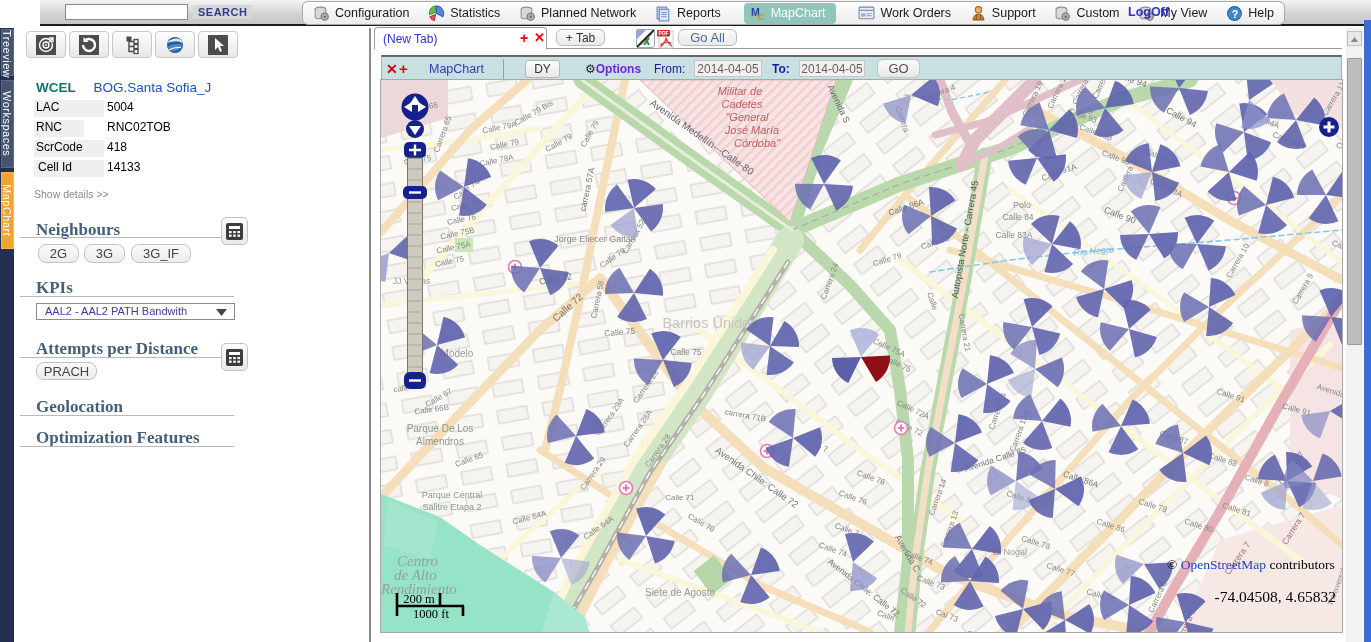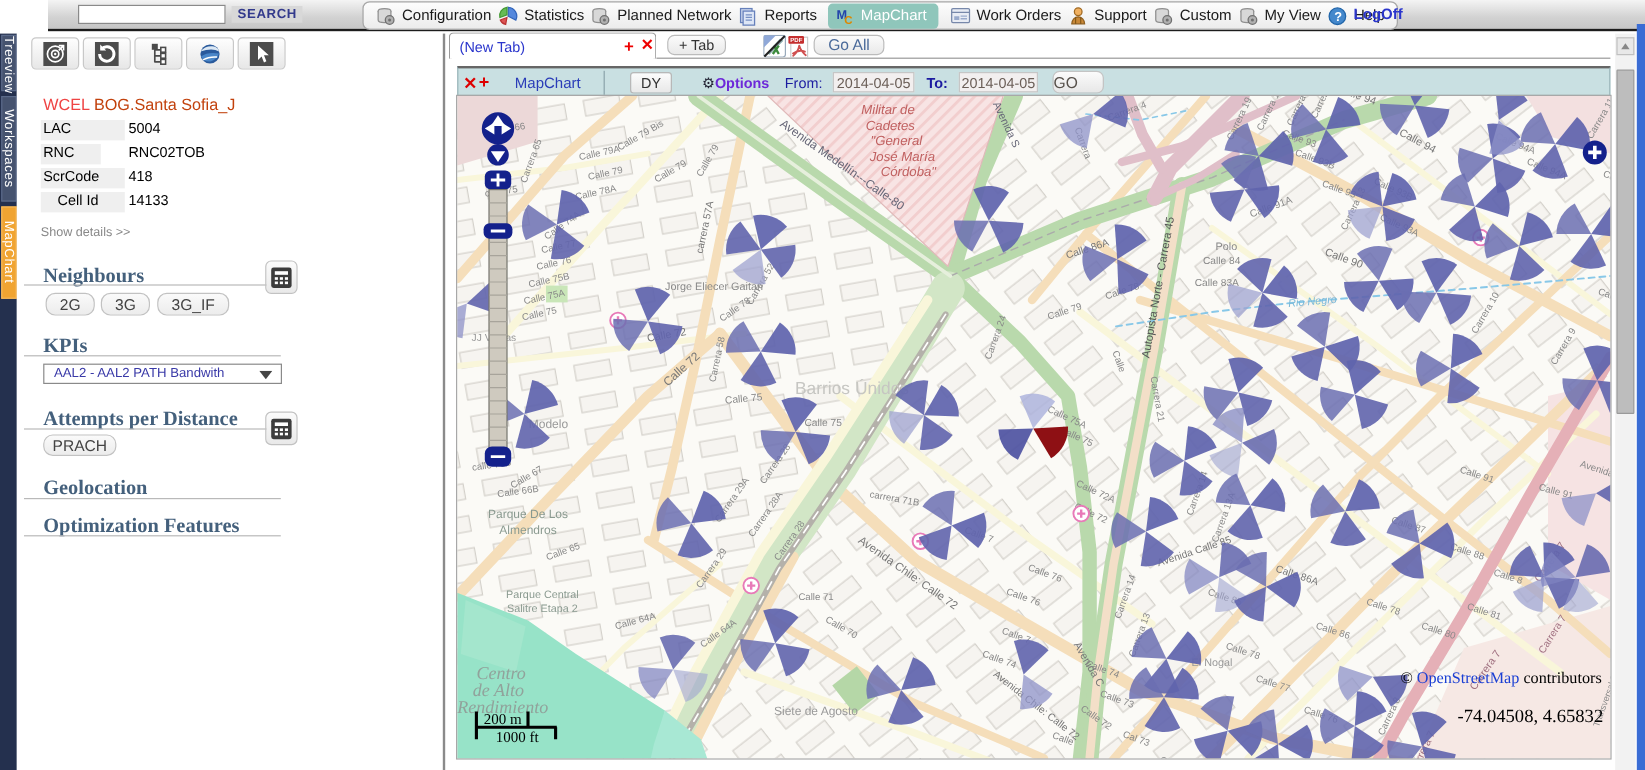--- a/index.html
+++ b/index.html
@@ -3,21 +3,21 @@
 * { margin:0; padding:0; box-sizing:border-box; }
 body { width:1371px; height:642px; position:relative; overflow:hidden;
   font-family:"Liberation Sans", sans-serif; background:#fff; }
 #topbar { position:absolute; left:0; top:0; width:1371px; height:26px;
   background:linear-gradient(#f4f4f4,#d2d2d2 60%,#c6c6c6);
   border-bottom:2px solid #1c1c1c;margin-left:40px; }
 #search { position:absolute; left:25px; top:4px; width:123px; height:16px;
   border:1px solid #8a8a8a; background:#fff; }
 #searchbtn { position:absolute; left:153px; top:5px; font-size:11px; font-weight:bold;
   color:#333a8c; background:#d8d8d8; padding:1px 5px; letter-spacing:0.5px; }
-#menubar { position:absolute; left:262px; top:1px; height:24px; width:863px;
+#menubar { position:absolute; left:262px; top:1px; height:24px; width:983px;
   background:linear-gradient(#fdfdfd,#ececec); border:1px solid #a8a8a8; border-radius:6px;
   display:flex; align-items:center; justify-content:space-between; font-size:12.5px; color:#1a1a1a;
   padding:0 10px; }
 .mi { display:flex; align-items:center; gap:5px; white-space:nowrap; }
 .mi svg { width:17px; height:17px; }
 #mapchart-item { background:#8fc6bb; border-radius:4px; color:#fff; margin:0 4px;
   padding:2px 10px 2px 6px; display:flex; align-items:center; gap:4px; }
 #logoff { position:absolute; left:1088px; top:5px; font-size:12.5px; font-weight:bold; color:#2a35cc; }
 #corner-ic { position:absolute; left:1344px; top:3px; width:16px; height:16px; border-radius:50%;
   background:radial-gradient(circle at 35% 35%, #e8e8e8, #9a9a9a); border:1px solid #888; }
@@ -158,30 +158,30 @@
       </svg>
     </div>
  <div class="tbtn" style="left:184px">
       <svg width="20" height="20" viewBox="0 0 20 20">
         <rect width="20" height="20" fill="#4c4c4c"></rect>
         <path d="M7,3 v12 l3,-3 l2,5 l2,-1 l-2,-5 h4 Z" fill="#fff"></path>
       </svg>
     </div>
 
  <div style="position:absolute;left:22px;top:52px;font-size:13.5px">
-   <span style="font-weight:normal;color:#ef4444">WCEL</span>
-   <span style="color:#c2410c;">BOG.Santa Sofia_J</span>
+   <span style="font-weight:bold;color:#0f766e">WCEL</span>
+   <span style="color:#1d4ed8;margin-left:14px">BOG.Santa Sofia_J</span>
  </div>
  <div class="seg" style="left:20px;top:72px;width:70px;height:17px;background:#efefef;padding-left:2px">LAC</div>
  <div class="seg" style="left:93px;top:72px">5004</div>
  <div class="seg" style="left:20px;top:92px;width:50px;height:17px;background:#efefef;padding-left:2px">RNC</div>
  <div class="seg" style="left:93px;top:92px">RNC02TOB</div>
  <div class="seg" style="left:20px;top:112px;width:70px;height:17px;background:#efefef;padding-left:2px">ScrCode</div>
  <div class="seg" style="left:93px;top:112px">418</div>
- <div class="seg" style="left:20px;top:132px;width:70px;height:17px;background:#efefef;padding-left:14px">Cell Id</div>
+ <div class="seg" style="left:20px;top:132px;width:70px;height:17px;background:#efefef;padding-left:4px">Cell Id</div>
  <div class="seg" style="left:93px;top:132px">14133</div>
  <div class="seg" style="left:20px;top:160px;font-size:10.5px;color:#888">Show details &gt;&gt;</div>
 
  <div class="hdr" style="position:absolute;left:22px;top:192px">Neighbours</div>
  <div class="hline" style="left:6px;top:209px;width:214px"></div>
  <div class="icbtn" style="left:207px;top:189px">
       <svg width="19" height="19" viewBox="0 0 19 19">
         <rect x="1" y="1" width="17" height="17" rx="2" fill="#3c3c3c"></rect>
         <rect x="4" y="4" width="11" height="3" fill="#fff"></rect>
         <g fill="#fff">
@@ -259,21 +259,21 @@
  <span style="position:absolute;left:4px;top:4px;color:#d00;font-weight:bold;font-size:14px">✕</span>
  <span style="position:absolute;left:17px;top:3px;color:#d00;font-weight:bold;font-size:15px">+</span>
  <span style="position:absolute;left:47px;top:5px;color:#2a3cb8;font-size:12.5px">MapChart</span>
  <div style="position:absolute;left:121px;top:2px;width:1px;height:20px;background:#8aa4aa"></div>
  <div style="position:absolute;left:143px;top:3px;width:35px;height:18px;border:1px solid #b8b8b8;border-radius:3px;background:linear-gradient(#fcfcfc,#e8e8e8);font-size:12px;color:#333;text-align:center;line-height:17px">DY</div>
  <span style="position:absolute;left:203px;top:5px;color:#223;font-size:12px">⚙<b style="color:#6d28d9">Options</b></span>
  <span style="position:absolute;left:272px;top:5px;font-weight:normal;color:#1b1ba0">From:</span>
  <div style="position:absolute;left:312px;top:3px;width:68px;height:17px;border:1px solid #c6c6c6;background:#f2efef;font-size:12px;color:#6b5f58;text-align:center;line-height:16px">2014-04-05</div>
  <span style="position:absolute;left:390px;top:5px;font-weight:bold;color:#1b1ba0">To:</span>
  <div style="position:absolute;left:417px;top:3px;width:66px;height:17px;border:1px solid #c6c6c6;background:#f2efef;font-size:12px;color:#6b5f58;text-align:center;line-height:16px">2014-04-05</div>
- <div style="position:absolute;left:495px;top:2px;width:43px;height:19px;border:1px solid #c4c4c4;border-radius:6px;background:linear-gradient(#fbfbfb,#e7e7e7);font-size:13px;color:#56504a;line-height:18px">GO</div>
+ <div style="position:absolute;left:495px;top:2px;width:43px;height:19px;border:1px solid #c4c4c4;border-radius:6px;background:linear-gradient(#fbfbfb,#e7e7e7);font-size:13px;color:#56504a;text-align:center;line-height:18px">GO</div>
 </div>
 
 <svg width="961" height="552" viewBox="381 80 961 552" style="position:absolute;left:381px;top:80px;outline:1px solid #a8a8a8" font-family="Liberation Sans, sans-serif">
     <rect x="381" y="80" width="961" height="552" fill="#fbfaf6"></rect>
     <defs>
 <pattern id="bw" width="46" height="27" patternUnits="userSpaceOnUse" patternTransform="rotate(-10)">
  <rect x="4" y="5" width="30" height="13" fill="#f6f4f0" stroke="#d3d0ca" stroke-width="1"></rect>
 </pattern>
 <pattern id="be" width="46" height="27" patternUnits="userSpaceOnUse" patternTransform="rotate(-38)">
  <rect x="4" y="5" width="30" height="13" fill="#f6f4f0" stroke="#d3d0ca" stroke-width="1"></rect>

